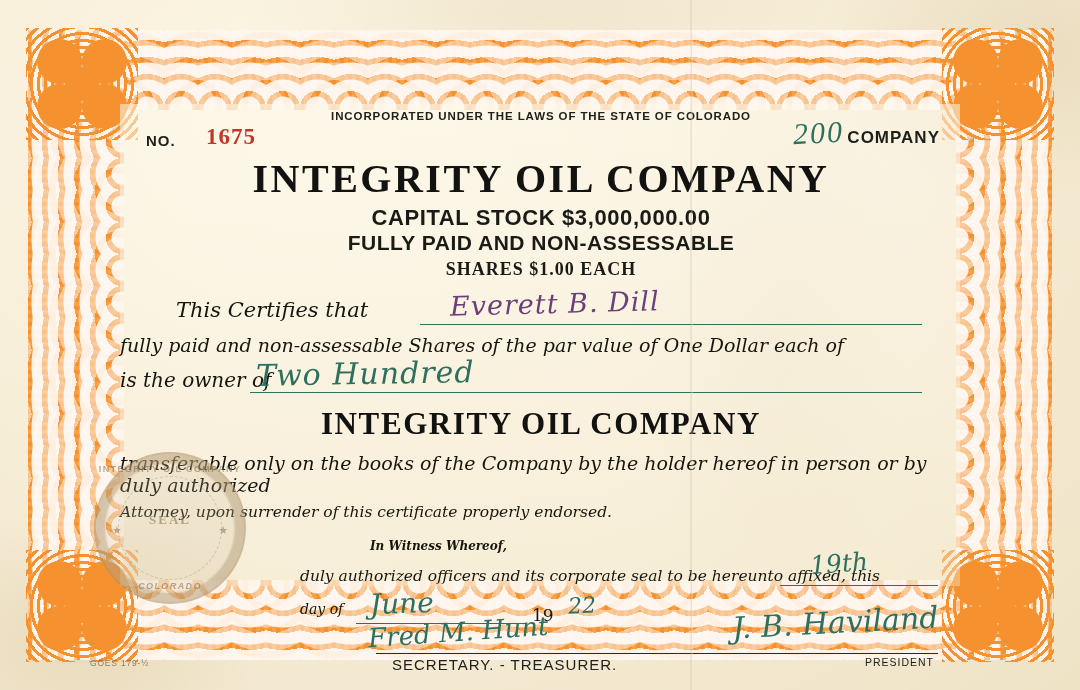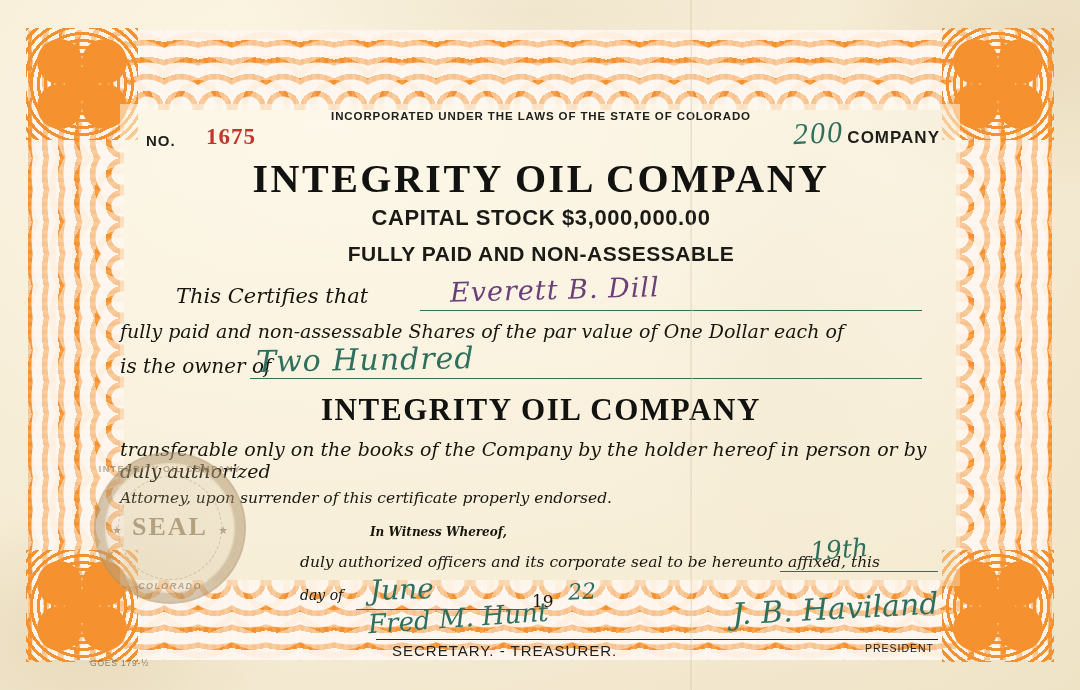--- a/index.html
+++ b/index.html
@@ -199,21 +199,21 @@
     color: #1a1a17;
     margin-top: 5px;
   }
   #fully-paid {
     text-align: center;
     font-family: "Liberation Sans", sans-serif;
     font-weight: bold;
     font-size: 21px;
     letter-spacing: 0.5px;
     color: #1a1a17;
-    margin-top: 11px;
+    margin-top: 0;
   }
   #shares-each {
     text-align: center;
     font-family: "Liberation Serif", serif;
     font-weight: bold;
     font-size: 18px;
     letter-spacing: 1px;
     color: #1a1a17;
     margin-top: 4px;
   }
@@ -475,21 +475,21 @@
     color: rgba(130,105,68,0.55);
     font-weight: bold;
   }
   #seal-text-top { top: 10px; }
   #seal-text-bottom { bottom: 11px; font-style: italic; }
   #seal-center {
     position: absolute;
     left: 0; right: 0; top: 58px;
     text-align: center;
     font-family: "Liberation Serif", serif;
-    font-size: 26px;
+    font-size: 13px;
     letter-spacing: 2px;
     color: rgba(130,105,68,0.55);
     font-weight: bold;
   }
   .seal-star {
     position: absolute;
     color: rgba(130,105,68,0.5);
     font-size: 11px;
   }
 
@@ -528,20 +528,21 @@
     <div id="number-row">
       <span id="no-label">NO.</span>
       <span id="cert-number">1675</span>
       <span id="shares-count" class="script">200</span>
       <span id="shares-label">COMPANY</span>
     </div>
 
     <div id="company-title">INTEGRITY OIL COMPANY</div>
     <div id="capital-stock">CAPITAL STOCK $3,000,000.00</div>
     <div id="fully-paid">FULLY PAID AND NON-ASSESSABLE</div>
+    <div id="shares-each">SHARES $1.00 EACH</div>
 
     <div id="certifies-row">
       <span id="certifies-label">This Certifies that</span>
       <span id="owner-rule"></span>
       <span id="owner-name">Everett B. Dill</span>
     </div>
 
     <div id="par-value-line">fully paid and non-assessable Shares of the par value of One Dollar each of</div>
 
     <div id="owner-of-row">

